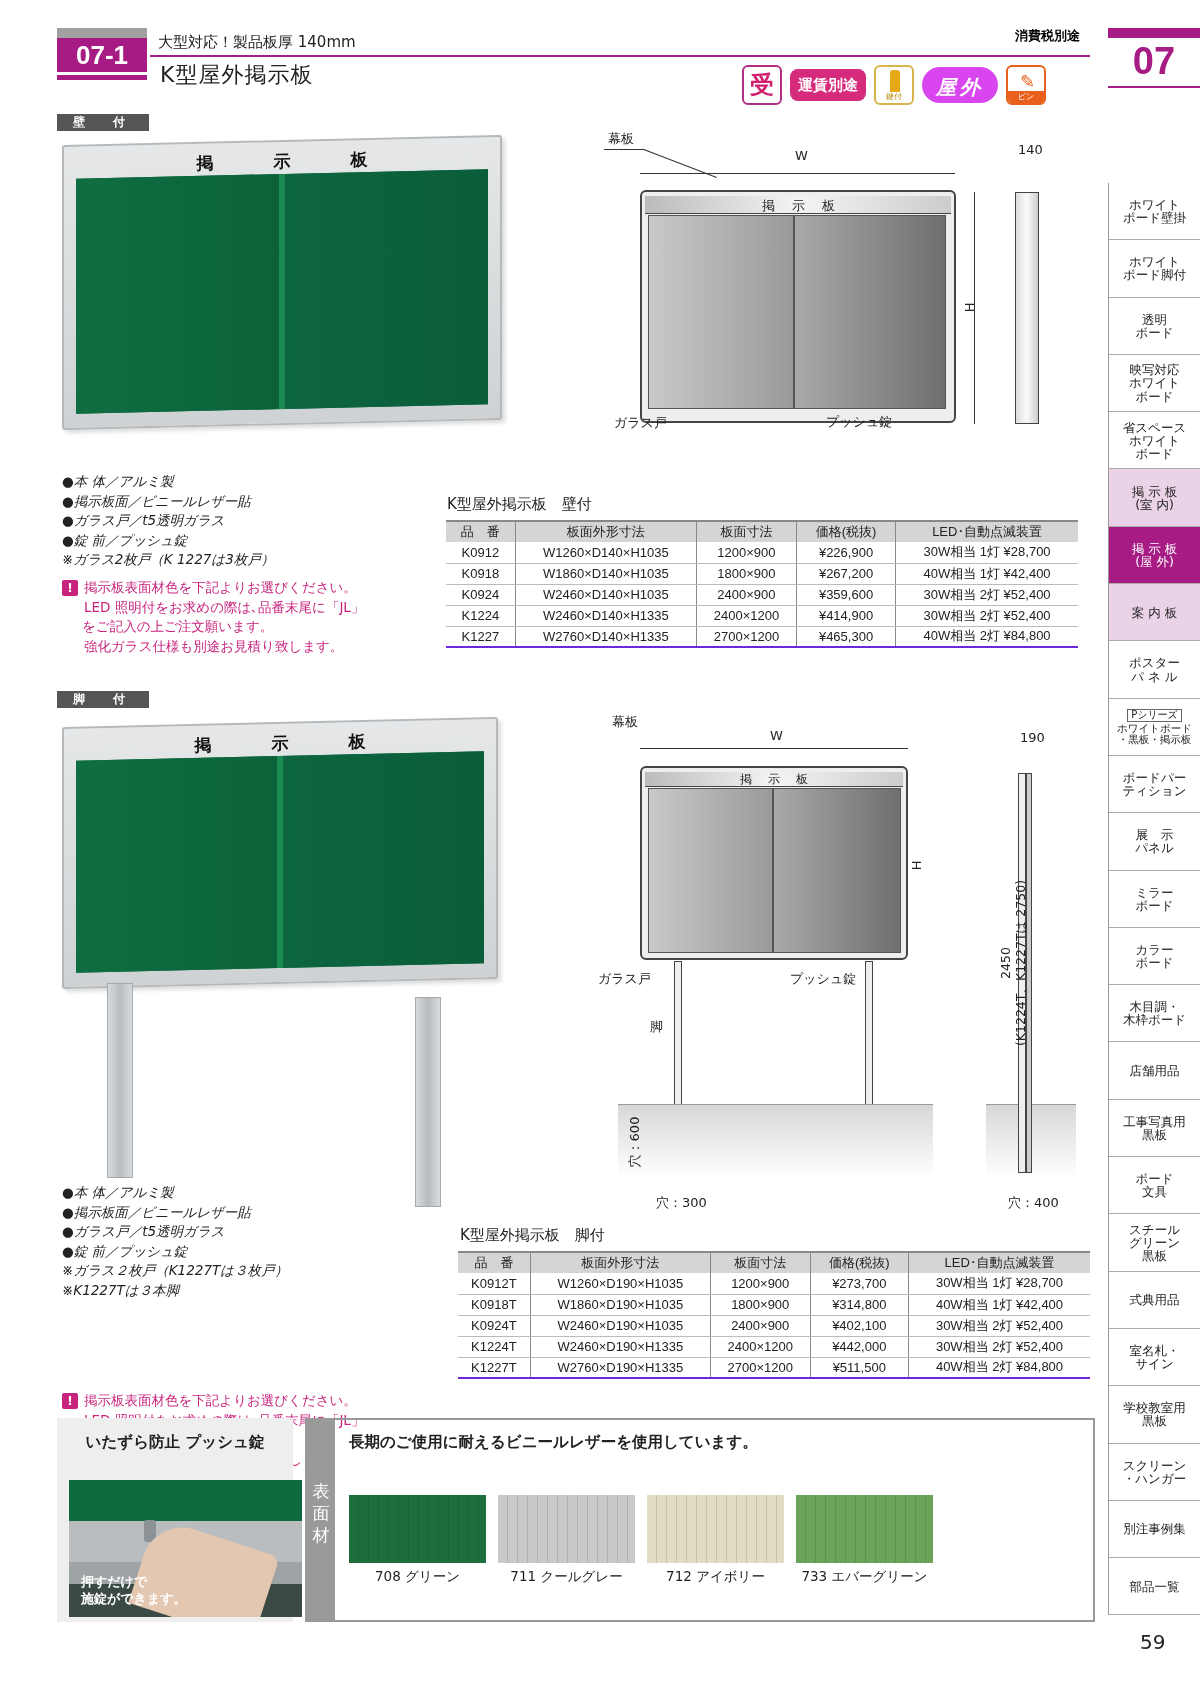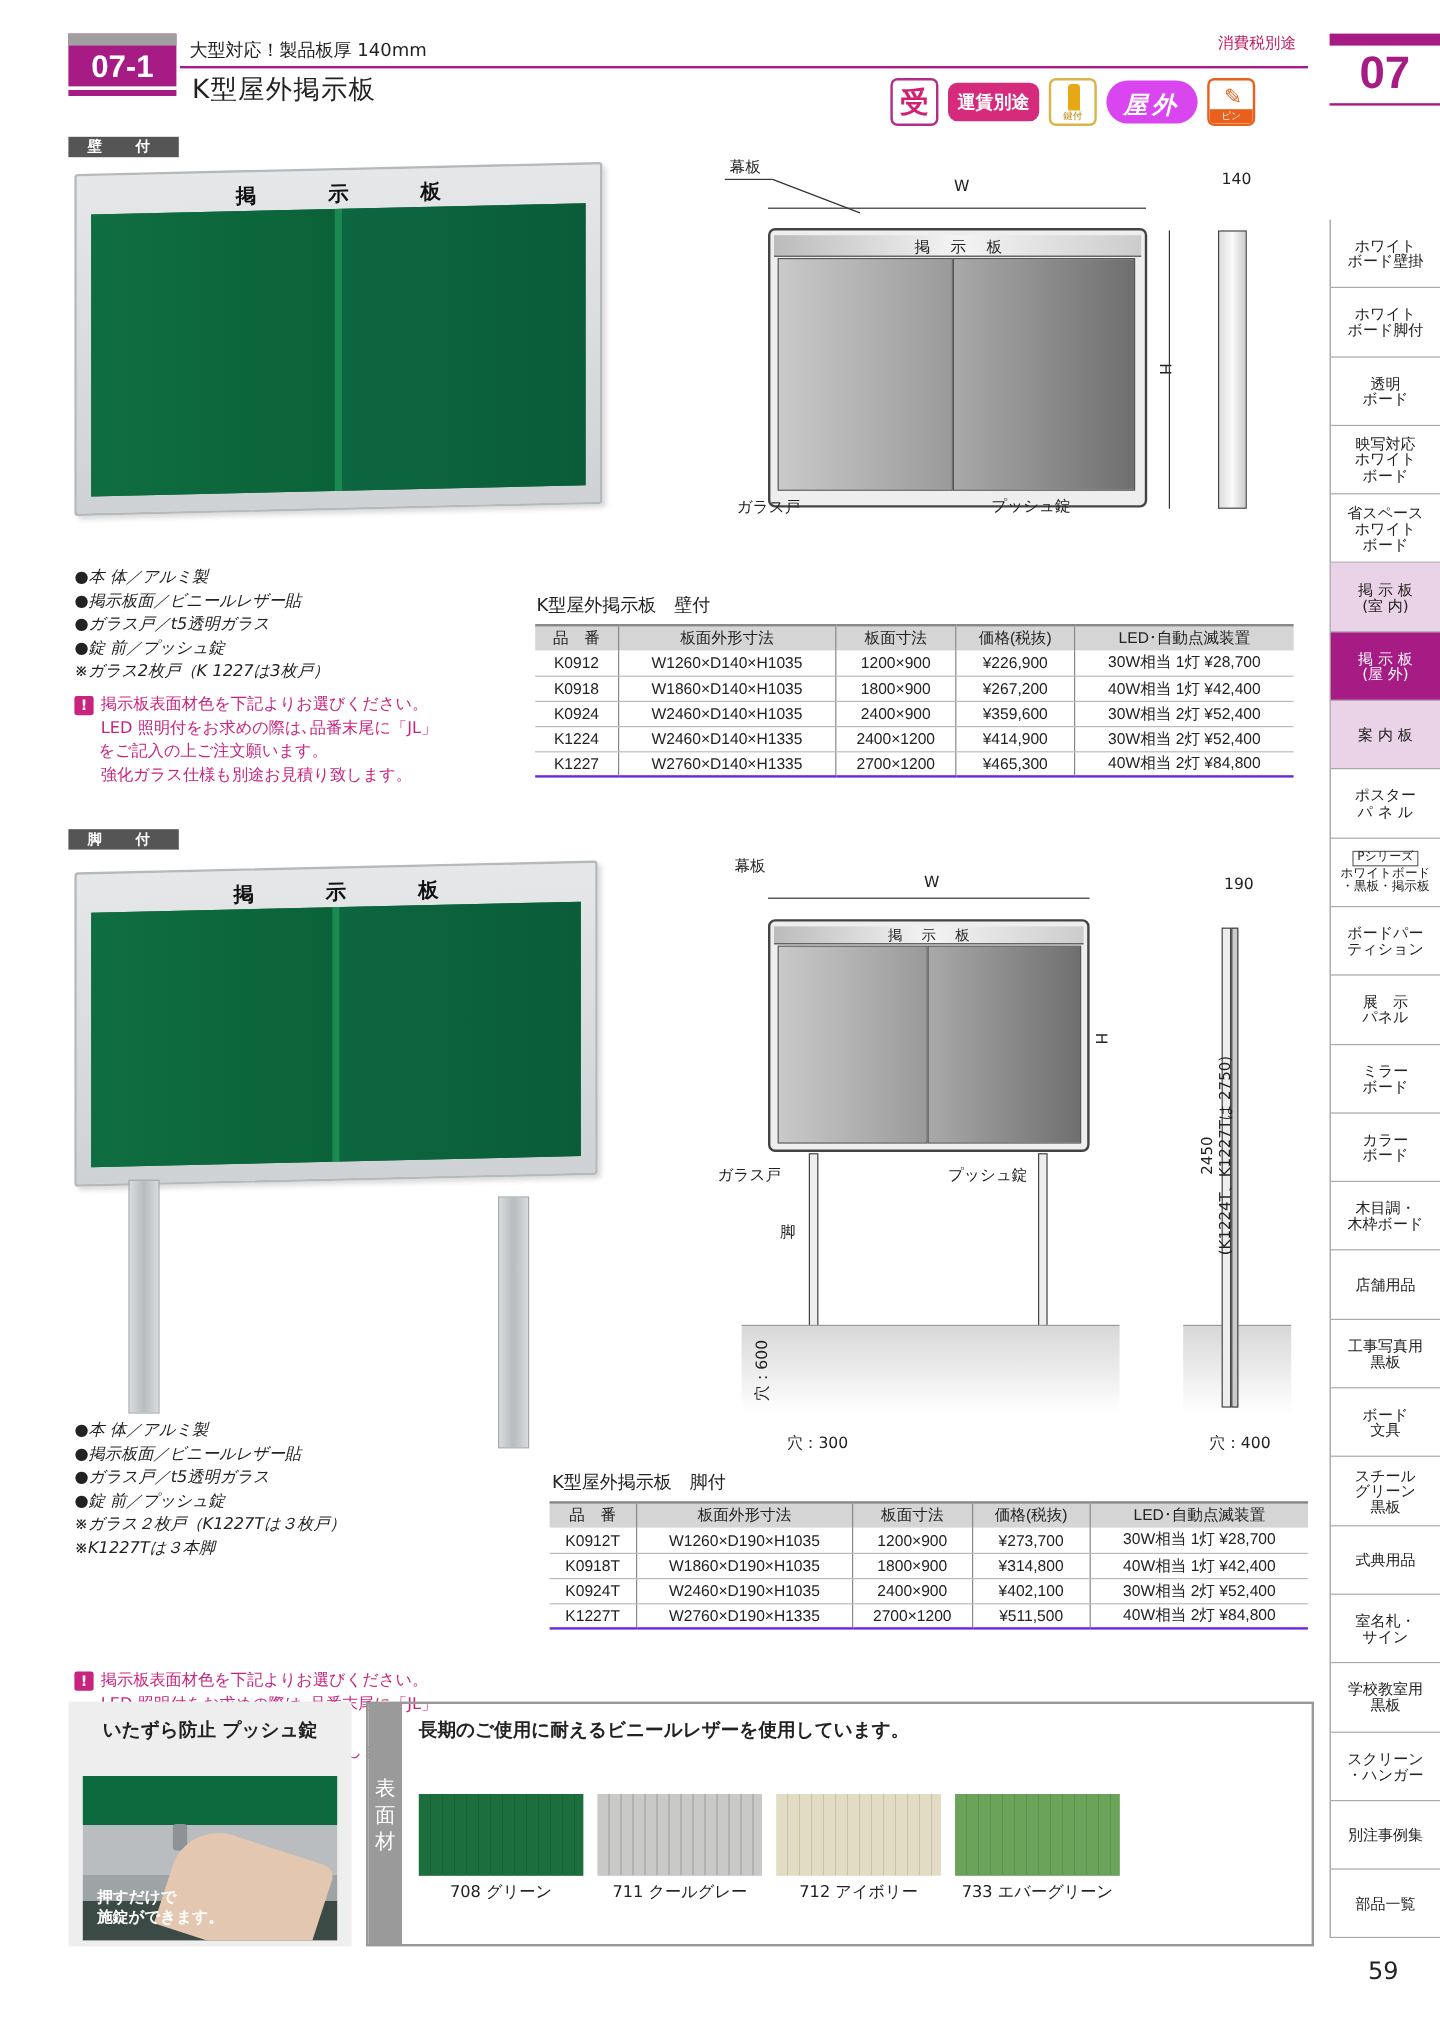--- a/index.html
+++ b/index.html
@@ -5,21 +5,21 @@
   * { box-sizing: border-box; margin: 0; padding: 0; }
   body { width: 1200px; height: 1697px; background: #fff; font-family: "DejaVu Sans", "Liberation Sans", sans-serif; color: #222; position: relative; overflow: hidden; }
   .abs { position: absolute; }
 
   
   .sec-badge { left: 57px; top: 28px; width: 90px; height: 44px; background: #a61b84; border-top: 10px solid #a0a0a0; color: #fff; font-family: "Liberation Sans", sans-serif; font-weight: bold; font-size: 26px; text-align: center; line-height: 34px; }
   .sec-badge-under { left: 57px; top: 75px; width: 90px; height: 5px; background: #a61b84; }
   .subtitle { left: 158px; top: 33px; font-size: 15px; }
   .title-line { left: 150px; top: 55px; width: 940px; height: 2px; background: #a61b84; }
   .title { left: 160px; top: 60px; font-size: 22px; letter-spacing: 1px; }
-  .tax-note { left: 1015px; top: 27px; font-size: 13px; color: #be185d; }
+  .tax-note { left: 1015px; top: 27px; font-size: 13px; color: #000000; font-weight: bold; }
 
   .icons { left: 742px; top: 65px; display: flex; gap: 8px; align-items: center; }
   .ic-uke { width: 40px; height: 40px; border: 2px solid #b42d86; border-radius: 6px; color: #d0206f; font-size: 24px; font-weight: bold; text-align: center; line-height: 36px; }
   .ic-unchin { height: 32px; padding: 0 8px; background: #d62a7c; border-radius: 8px; color: #fff; font-size: 15px; font-weight: bold; line-height: 32px; }
   .ic-key { width: 40px; height: 40px; border: 2px solid #d8b44a; border-radius: 6px; position: relative; }
   .ic-key .k { position: absolute; left: 14px; top: 3px; width: 10px; height: 22px; background: #e6a915; border-radius: 3px 3px 0 0; }
   .ic-key .t { position: absolute; left: 0; bottom: 1px; width: 100%; font-size: 8px; text-align: center; color: #b8860b; }
   .ic-okugai { height: 36px; padding: 0 14px; background: #d946ef; border-radius: 20px; color: #fff; font-size: 20px; font-weight: bold; line-height: 40px; letter-spacing: 4px; font-style: italic; }
   .ic-pin { width: 40px; height: 40px; border: 2px solid #e8601c; border-radius: 6px; position: relative; overflow: hidden; }
   .ic-pin .p { position: absolute; left: 12px; top: 4px; font-size: 18px; color: #e8601c; }
@@ -64,21 +64,21 @@
   table.spec tr:last-child td { border-bottom: 2px solid #6d28d9; }
 
   
   .dia-text { font-size: 13px; color: #222; position: absolute; white-space: nowrap; }
   .glass { position: absolute; background: linear-gradient(90deg,#c9c9c9,#9a9a9a); border: 1px solid #555; }
   .glass.dark { background: linear-gradient(90deg,#a9a9a9,#6f6f6f); }
 
   
   .push-box { left: 57px; top: 1418px; width: 236px; height: 204px; background: #eeeeee; }
   .push-title { position: absolute; left: 0; top: 14px; width: 100%; text-align: center; font-size: 15.5px; font-weight: bold; }
-  .push-photo { position: absolute; left: 12px; top: 62px; width: 212px; height: 137px; background: linear-gradient(180deg,#0d6a3f 0 30%,#b9bdc0 30% 60%,#9ea3a6 60% 76%,#3b4a44 76%); overflow: hidden; }
+  .push-photo { position: absolute; left: 12px; top: 62px; width: 233px; height: 137px; background: linear-gradient(180deg,#0d6a3f 0 30%,#b9bdc0 30% 60%,#9ea3a6 60% 76%,#3b4a44 76%); overflow: hidden; }
   .push-photo .cap { position: absolute; left: 12px; bottom: 10px; color: #fff; font-size: 13px; font-weight: bold; line-height: 17px; white-space: pre-line; }
   .push-photo .hand { position: absolute; left: 70px; top: 55px; width: 130px; height: 90px; background: #e4c7b0; border-radius: 40px 10px 0 0; transform: rotate(18deg); }
   .push-photo .btn { position: absolute; left: 75px; top: 40px; width: 12px; height: 22px; background: #8c9296; border-radius: 3px; }
 
   .mat-box { left: 305px; top: 1418px; width: 790px; height: 204px; border: 2px solid #999; }
   .mat-side { position: absolute; left: 0; top: 0; width: 28px; height: 100%; background: #9a9a9a; color: #fff; font-size: 17px; text-align: center; padding-top: 60px; line-height: 22px; }
   .mat-head { position: absolute; left: 42px; top: 12px; font-size: 15.5px; font-weight: bold; }
   .swatches { position: absolute; left: 42px; top: 75px; display: flex; gap: 12px; }
   .sw { width: 137px; text-align: center; }
   .sw .chip { width: 137px; height: 68px; }
@@ -351,20 +351,27 @@
         <td>40W相当 1灯 ¥42,400</td>
       </tr>
       <tr>
         <td>K0924T</td>
         <td>W2460×D190×H1035</td>
         <td>2400×900</td>
         <td>¥402,100</td>
         <td>30W相当 2灯 ¥52,400</td>
       </tr>
       <tr>
+        <td>K1224T</td>
+        <td>W2460×D190×H1335</td>
+        <td>2400×1200</td>
+        <td>¥442,000</td>
+        <td>30W相当 2灯 ¥52,400</td>
+      </tr>
+      <tr>
         <td>K1227T</td>
         <td>W2760×D190×H1335</td>
         <td>2700×1200</td>
         <td>¥511,500</td>
         <td>40W相当 2灯 ¥84,800</td>
       </tr>
     </tbody>
 </table>
 
 <div class="abs push-box">

